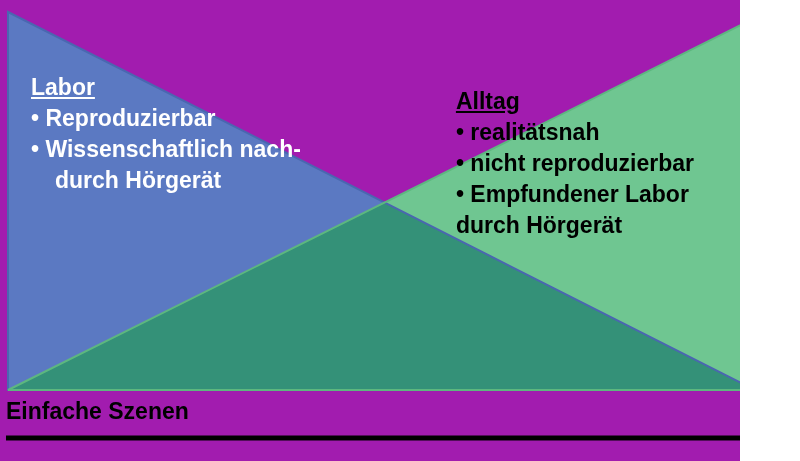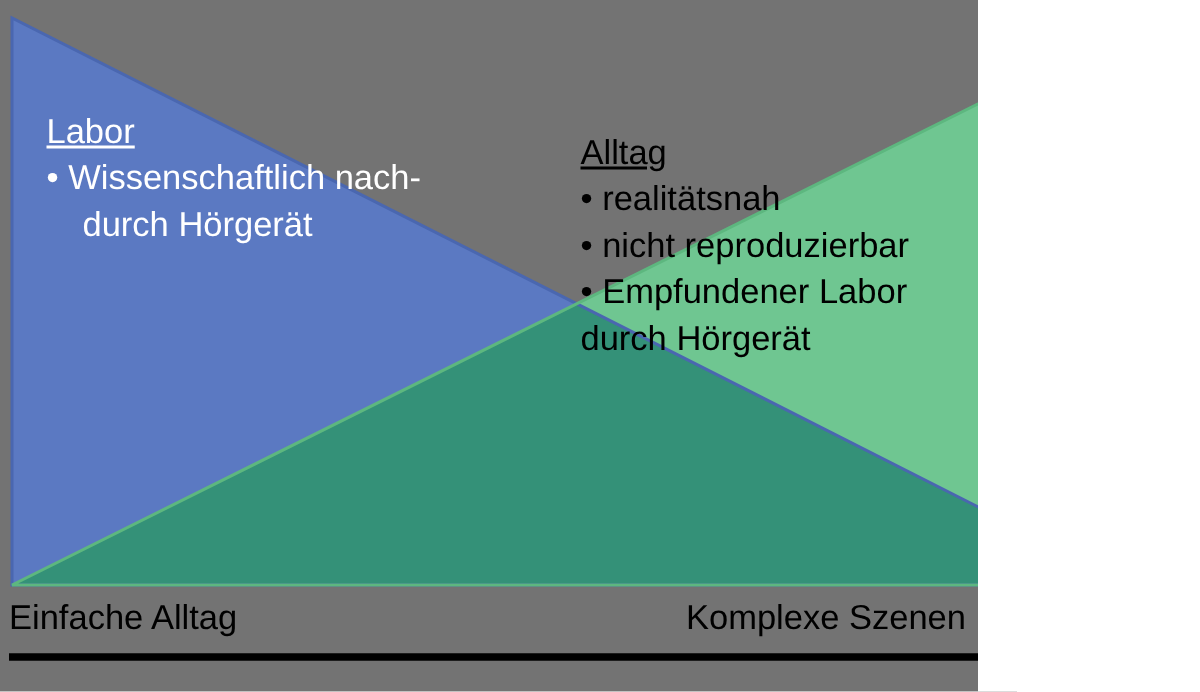--- a/index.html
+++ b/index.html
@@ -2,25 +2,26 @@
 <html><head>
 <meta charset="utf-8">
 <style>
   html, body {
     margin: 0;
     padding: 0;
     background: #ffffff;
   }
   .canvas {
     position: relative;
-    width: 652px;
+    width: 740px;
     height: 461px;
-    background: #737373;
+    background: #a21caf;
     overflow: hidden;
     font-family: "Liberation Sans", "DejaVu Sans", sans-serif;
+    font-weight: bold;
   }
   .tri-layer {
     position: absolute;
     left: 0;
     top: 0;
   }
   .textblock {
     position: absolute;
     font-size: 23px;
     line-height: 31px;
@@ -71,33 +72,33 @@
   <svg class="tri-layer" width="800" height="400" viewBox="0 0 800 400">
     <polygon points="8,12 384.5,202.5 8,390" fill="#5b79c2"></polygon>
     <polygon points="755,18 755,390 384.5,202.5" fill="#6fc691"></polygon>
     <polygon points="8,390 384.5,202.5 755,390" fill="#349178"></polygon>
     <polygon points="8,12 8,390 755,390" fill="none" stroke-width="2" stroke="#4a67b0"></polygon>
     <polygon points="755,18 755,390 8,390" fill="none" stroke-width="2" stroke="#5db77f"></polygon>
   </svg>
 
   <div class="textblock labor-text">
     <div class="block-title">Labor</div>
+    <div>• Reproduzierbar</div>
     <div>• Wissenschaftlich nach-</div>
     <div class="cont">durch Hörgerät</div>
   </div>
 
   <div class="textblock alltag-text">
     <div class="block-title">Alltag</div>
     <div>• realitätsnah</div>
     <div>• nicht reproduzierbar</div>
     <div>• Empfundener Labor</div>
     <div class="cont-r">durch Hörgerät</div>
   </div>
 
-  <div class="axis-label axis-left">Einfache Alltag</div>
-  <div class="axis-label axis-right">Komplexe Szenen</div>
+  <div class="axis-label axis-left">Einfache Szenen</div>
 
   <svg class="arrow-svg" width="800" height="30" viewBox="0 0 800 30">
     <line x1="6" y1="13" x2="771" y2="13" stroke-width="5" stroke="#000000"></line>
     <polygon points="767,2 767,24 794,13" fill="#000000"></polygon>
   </svg>
 
 </div>
 
 </body></html>

